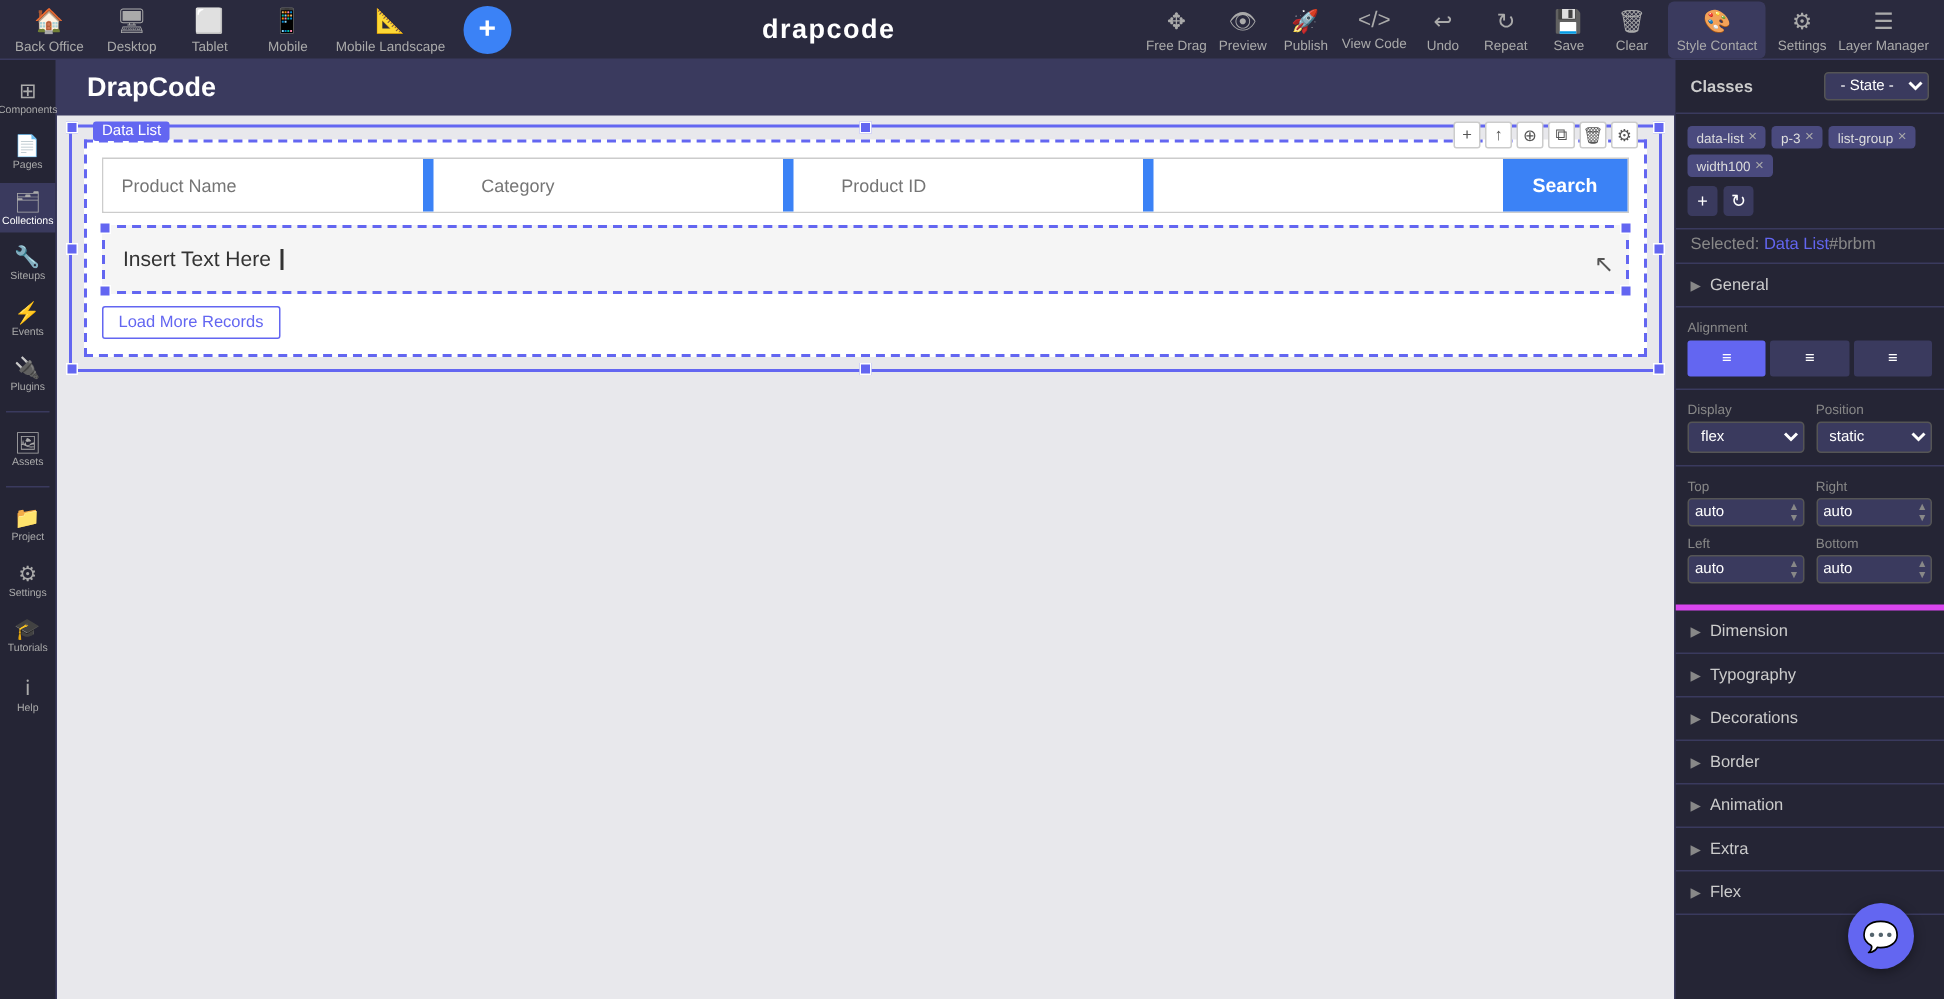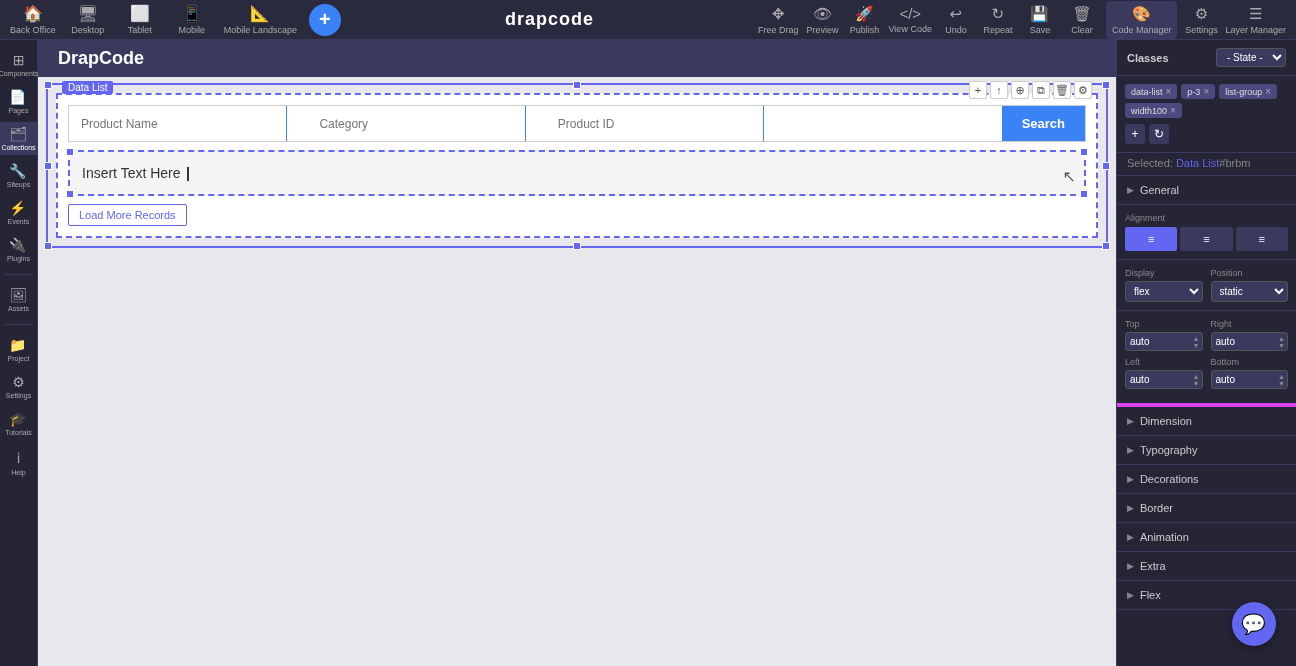--- a/index.html
+++ b/index.html
@@ -95,21 +95,21 @@
     }
 
     
     .search-row {
       display: flex; gap: 0; border: 1px solid #ccc; margin-bottom: 8px;
     }
     .search-input {
       flex: 1; padding: 10px 12px; font-size: 12px; border: none; outline: none;
       color: #0c4a6e; background: #fff;
     }
-    .search-input + .search-input { border-left: 1px solid #3b82f6; padding-left: 32px; }
+    .search-input + .search-input { border-left: 7px solid #3b82f6; padding-left: 32px; }
     .search-btn {
       background: #3b82f6; color: #fff; border: none; padding: 10px 20px;
       font-size: 13px; cursor: pointer; font-weight: bold;
     }
     .insert-text {
       font-size: 14px; color: #333; 
     }
 
     
     .load-more-btn {
@@ -260,21 +260,21 @@
     <div class="toolbar-btn">
       <span class="icon">💾</span>
       <span>Save</span>
     </div>
     <div class="toolbar-btn">
       <span class="icon">🗑</span>
       <span>Clear</span>
     </div>
     <div class="toolbar-btn" style="background:#3a3a5e; padding: 4px 6px; border-radius:4px;">
       <span class="icon">🎨</span>
-      <span>Code Manager</span>
+      <span>Style Contact</span>
     </div>
     <div class="toolbar-btn">
       <span class="icon">⚙</span>
       <span>Settings</span>
     </div>
     <div class="toolbar-btn">
       <span class="icon">☰</span>
       <span>Layer Manager</span>
     </div>
   </div>

